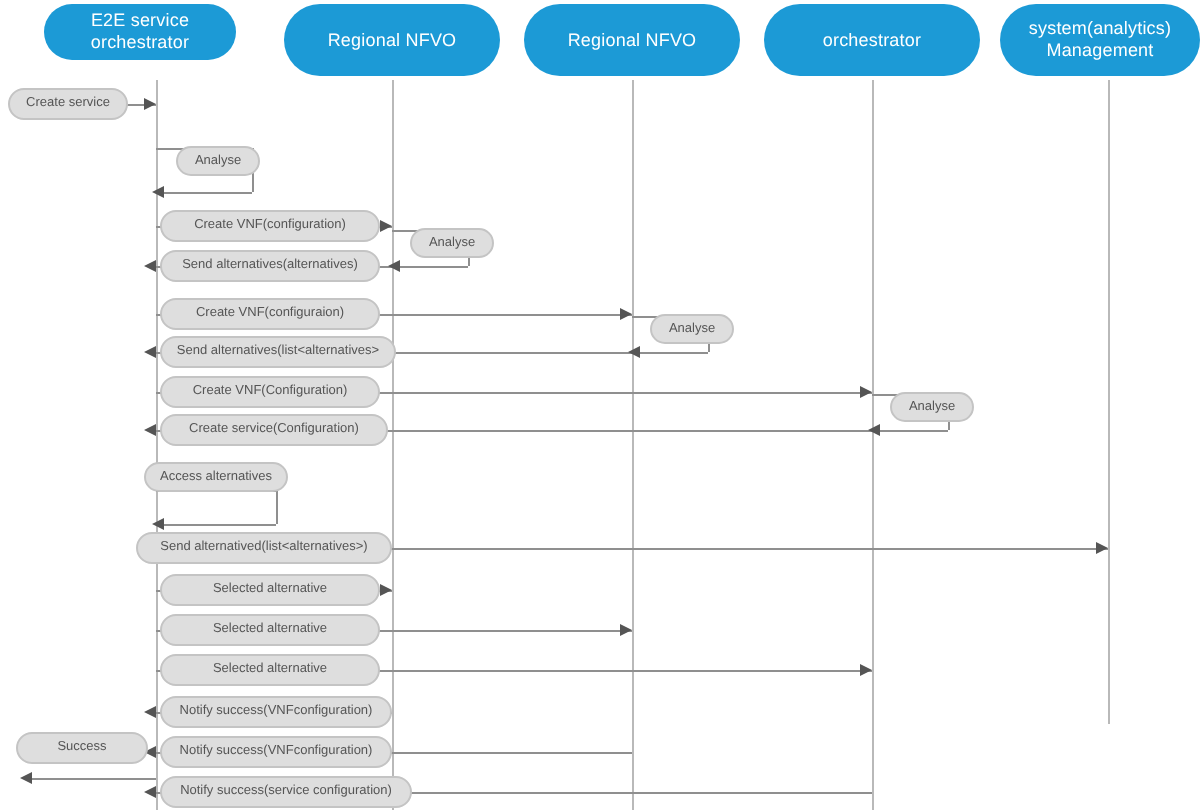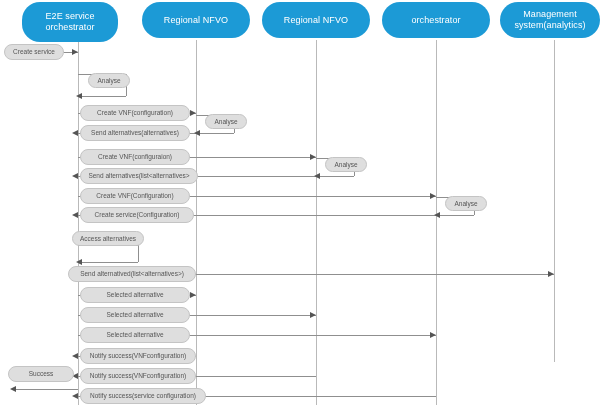--- a/index.html
+++ b/index.html
@@ -100,21 +100,21 @@
 <body>
 
 <div id="canvas">
 
   <div class="lifeline" style="left:78px;  top:40px; height:365px;"></div>
   <div class="lifeline" style="left:196px; top:40px; height:365px;"></div>
   <div class="lifeline" style="left:316px; top:40px; height:365px;"></div>
   <div class="lifeline" style="left:436px; top:40px; height:365px;"></div>
   <div class="lifeline" style="left:554px; top:40px; height:322px;"></div>
 
-  <div class="actor-box" style="left:22px; top:2px; width:96px; height:40px;">
+  <div class="actor-box" style="left:22px; top:2px; width:96px; height:28px;">
     <span>
       <span>E2E service</span>
       <span>orchestrator</span>
     </span>
   </div>
   <div class="actor-box" style="left:142px; top:2px; width:108px; height:36px;">
     <span>
       <span>Regional NFVO</span>
     </span>
   </div>
@@ -123,22 +123,22 @@
       <span>Regional NFVO</span>
     </span>
   </div>
   <div class="actor-box" style="left:382px; top:2px; width:108px; height:36px;">
     <span>
       <span>orchestrator</span>
     </span>
   </div>
   <div class="actor-box" style="left:500px; top:2px; width:100px; height:36px;">
     <span>
+      <span>system(analytics)</span>
       <span>Management</span>
-      <span>system(analytics)</span>
     </span>
   </div>
 
   <div class="msg-line" style="left:60px; top:52px; width:18px;"></div>
   <div class="arrow-r" style="left:72px; top:48.5px;"></div>
   <div class="msg-pill" style="left:4px; top:44px; width:60px;">Create service</div>
 
   <div class="msg-line" style="left:78px; top:74px; width:48px;"></div>
   <div class="v-line" style="left:126px; top:74px; height:22px;"></div>
   <div class="msg-line" style="left:82px; top:96px; width:44px;"></div>

